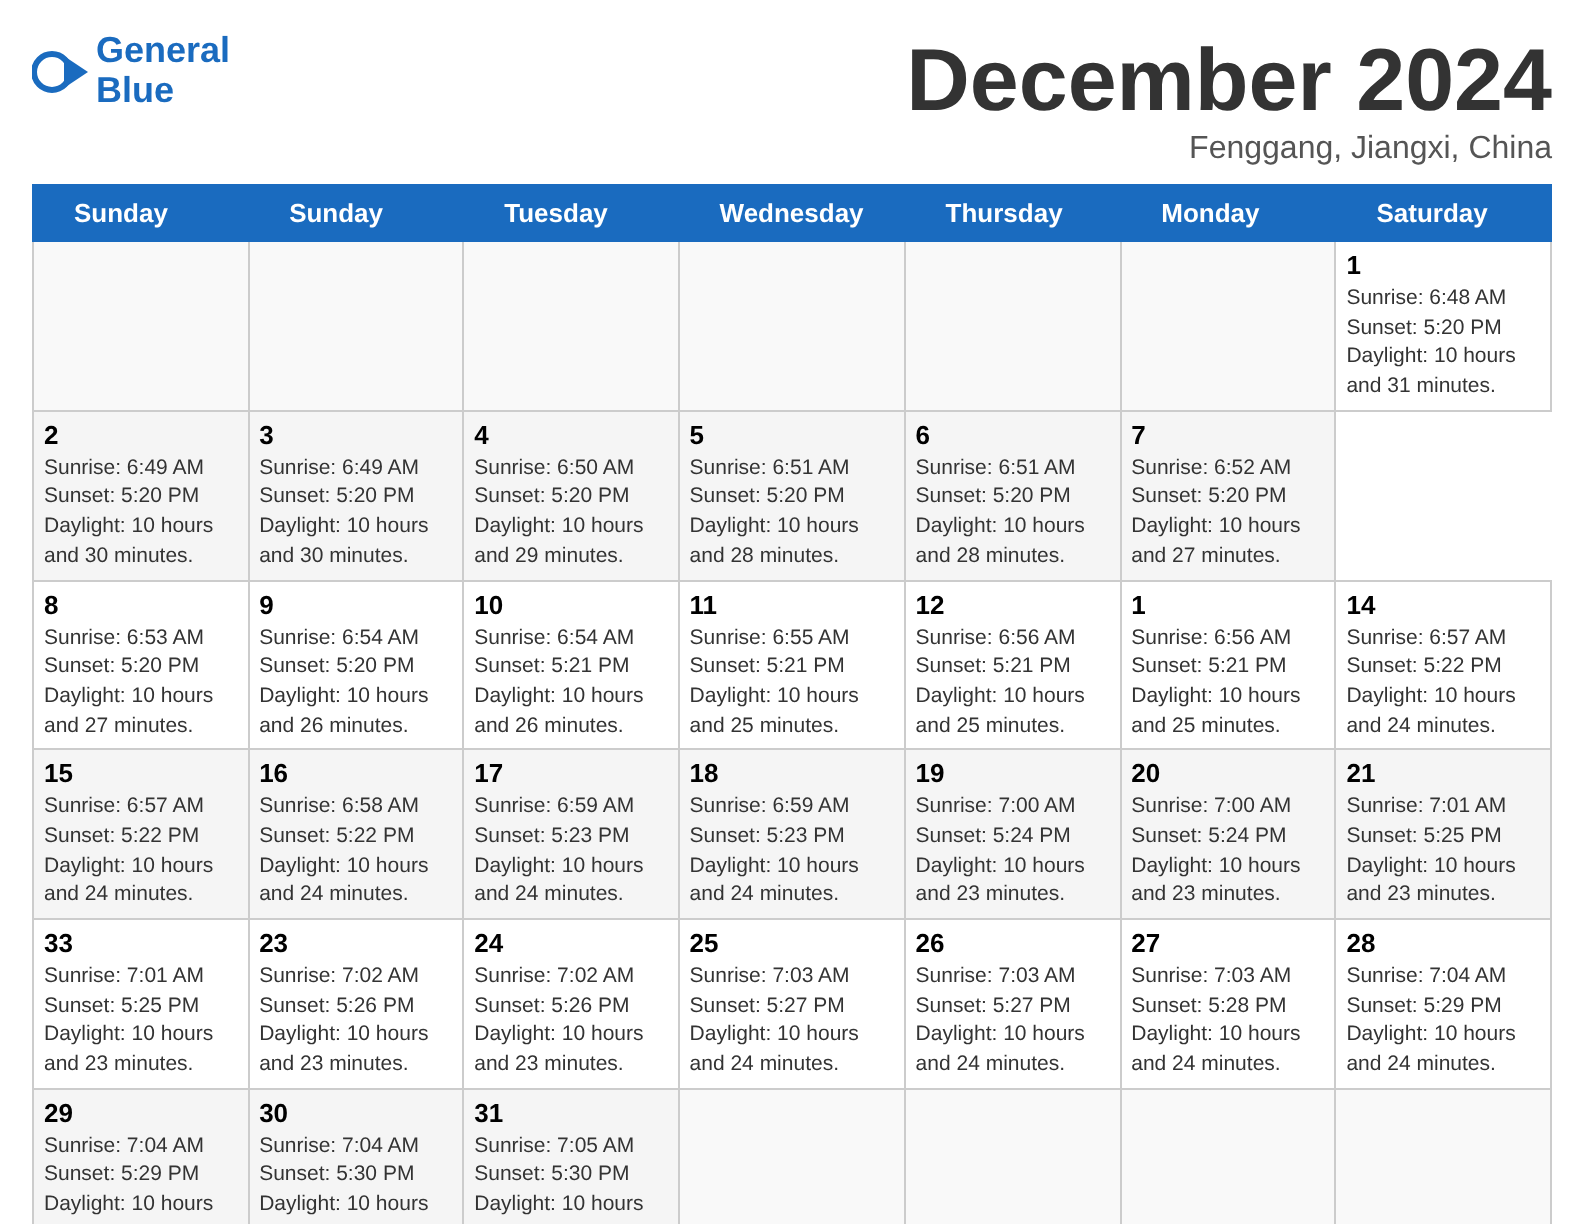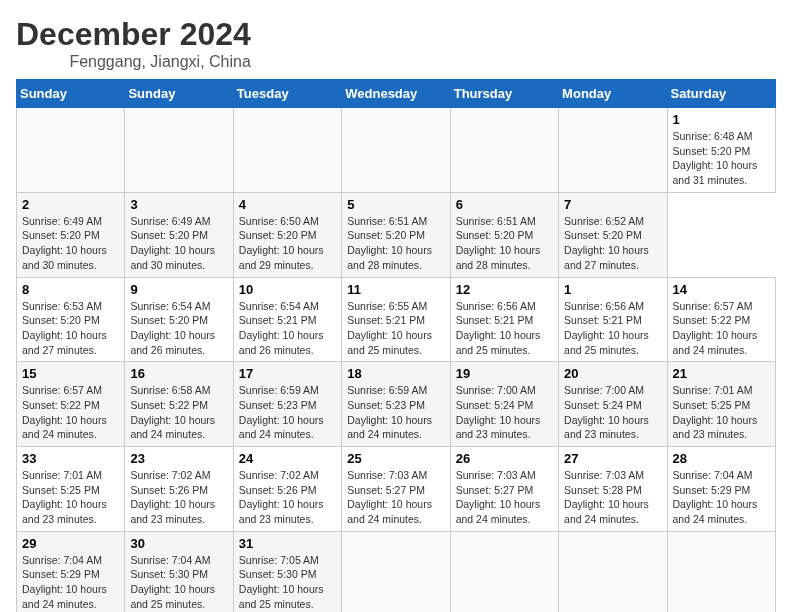--- a/index.html
+++ b/index.html
@@ -31,38 +31,38 @@
       color: #1a6bbf;
     }
     .logo-icon {
       width: 28px;
       height: 28px;
     }
     .title-area {
       text-align: right;
     }
     .month-title {
-      font-size: 32px;
+      font-size: 44px;
       font-weight: bold;
       color: #333;
     }
     .location {
       font-size: 16px;
       color: #555;
       text-align: right;
     }
     .calendar {
       width: 100%;
       border-collapse: collapse;
       font-size: 11px;
     }
     .calendar th {
       background-color: #1a6bbf;
       color: #fff;
-      padding: 6px 3px;
+      padding: 6px 20px;
       text-align: left;
       font-size: 13px;
       font-weight: bold;
       border: 1px solid #1a6bbf;
     }
     .calendar td {
       border: 1px solid #ccc;
       padding: 4px 5px;
       vertical-align: top;
       width: 108px;
@@ -84,20 +84,27 @@
       line-height: 1.4;
     }
     .empty-cell {
       background: #f9f9f9 !important;
     }
   </style>
 </head>
 <body>
 
 <div class="header">
+  <div class="logo">
+    <svg class="logo-icon" viewBox="0 0 28 28" xmlns="http://www.w3.org/2000/svg">
+      <circle cx="10" cy="14" r="9" fill="none" stroke="#1a6bbf" stroke-width="3"></circle>
+      <polygon points="16,6 28,14 16,22" fill="#1a6bbf"></polygon>
+    </svg>
+    <div class="logo-text"><span>General</span><br><span style="color:#1a6bbf">Blue</span></div>
+  </div>
   <div class="title-area">
     <div class="month-title">December 2024</div>
     <div class="location">Fenggang, Jiangxi, China</div>
   </div>
 </div>
 
 <table class="calendar">
   <thead>
     <tr>
     <th>Sunday</th>

